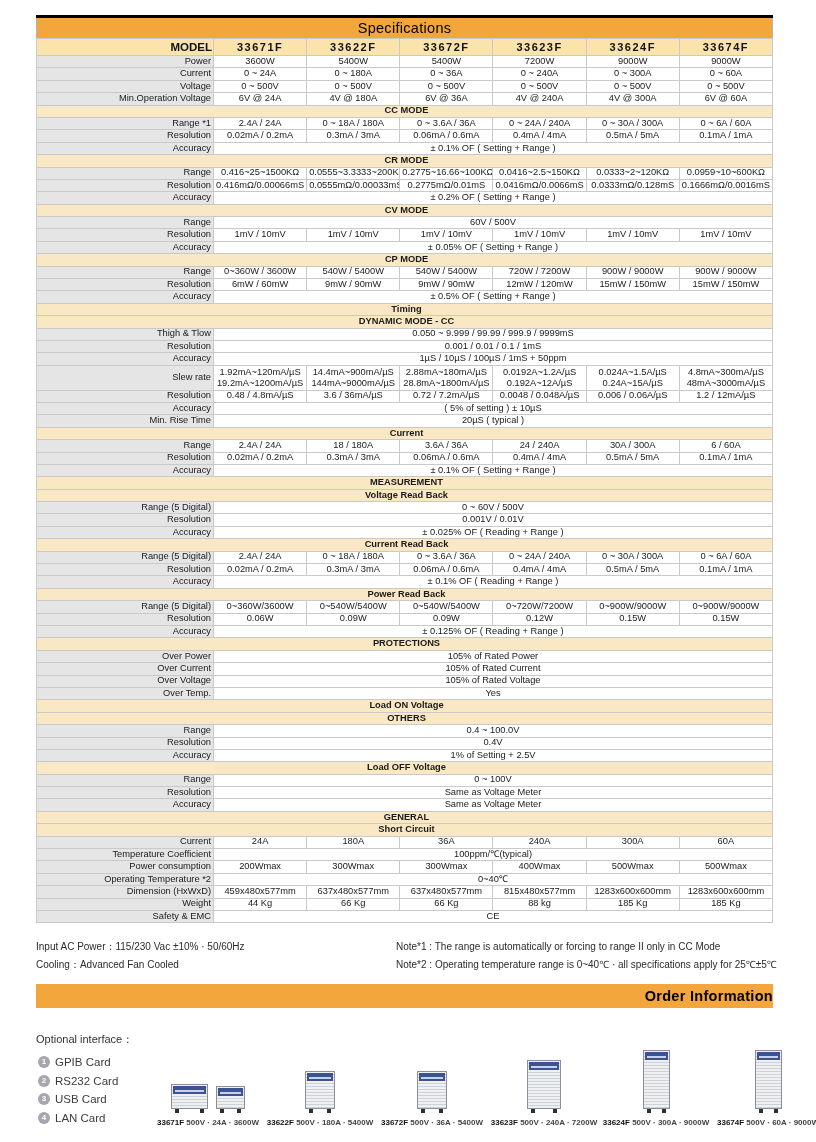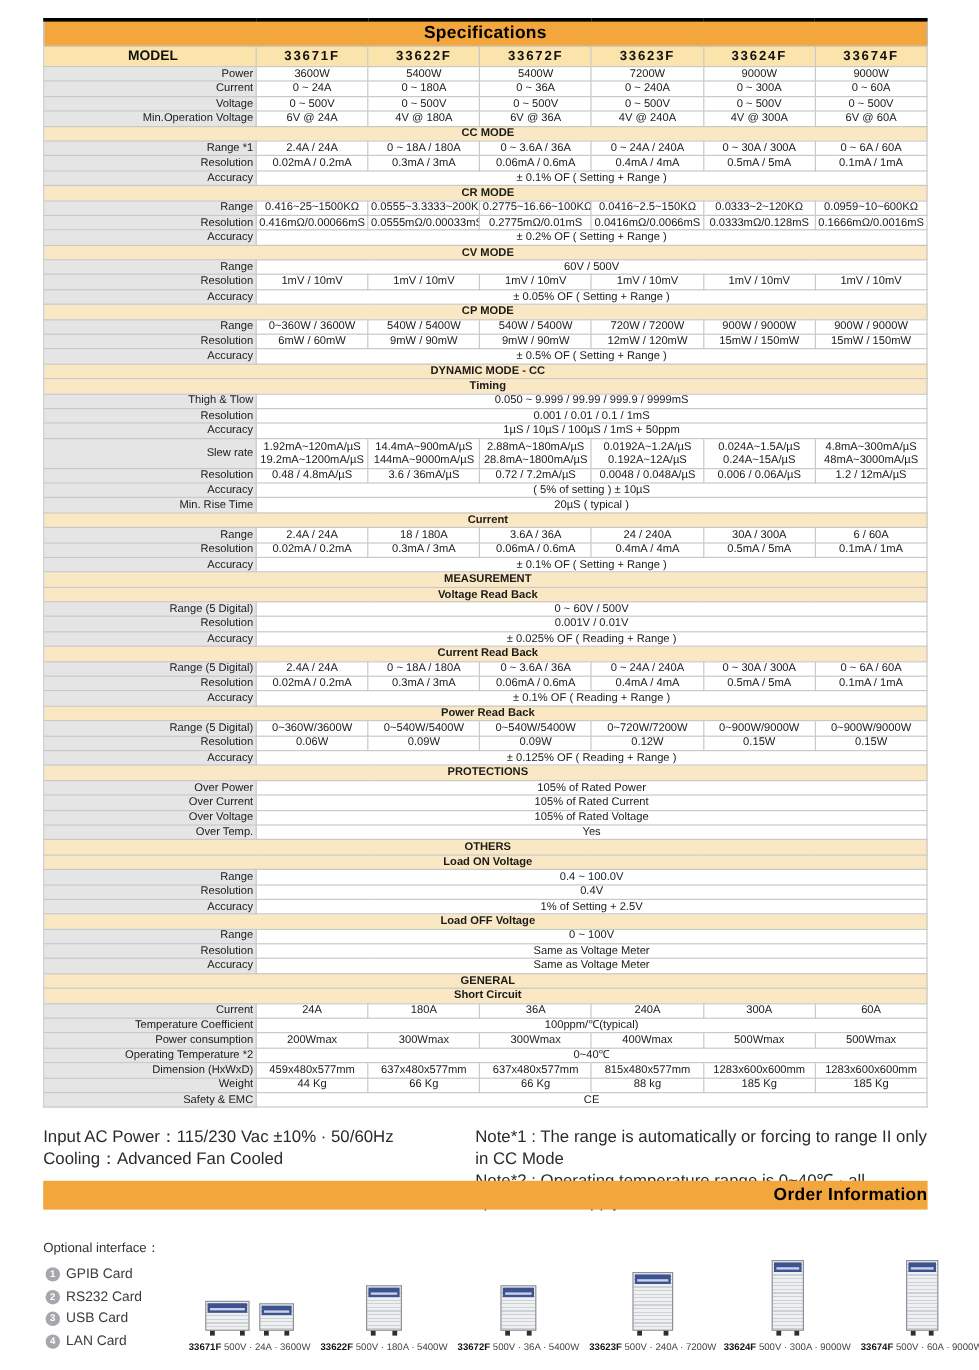--- a/index.html
+++ b/index.html
@@ -19,57 +19,57 @@
 
   
   .spec-wrap{position:absolute;left:36px;top:15px;width:737px;}
   table.spec-table{
     width:737px;border-collapse:collapse;table-layout:fixed;
     border:1px solid #b3b3b3;border-top:3px solid #000;
     font-size:9.3px;
   }
   th.title-band{
     background:var(--orange);height:22px;text-align:center;
-    font-size:14.5px;font-weight:bold;color:#000;letter-spacing:.3px;
+    font-size:14.5px;font-weight:normal;color:#000;letter-spacing:.3px;
   }
   tr.model-row th{
     background:var(--tan);height:17px;border:1px solid var(--line);
     font-weight:bold;color:#111;
   }
-  th.model-label{text-align:center;padding-left:6px;font-size:11.5px;}
+  th.model-label{text-align:right;padding-left:6px;font-size:11.5px;}
   th.model-name{text-align:center;font-size:11px;letter-spacing:1.5px;}
   td{border:1px solid var(--line);height:12.4px;padding:0 2px;line-height:1.05;vertical-align:middle;}
   td.lbl{background:var(--gray);text-align:right;padding-left:18px;}
   td.val{background:#fff;text-align:center;white-space:nowrap;overflow:hidden;}
   tr.sec td{background:var(--cream);font-weight:bold;text-align:center;padding-left:6px;}
   td.val2{line-height:11px;height:24.8px;}
 
   
-  .footnotes{position:absolute;left:36px;top:938px;width:744px;display:flex;font-size:14px;color:#2b2b2b;}
+  .footnotes{position:absolute;left:36px;top:938px;width:744px;display:flex;font-size:10px;color:#2b2b2b;}
   .fn-left{width:360px;line-height:18px;}
   .fn-right{flex:1;line-height:18px;}
 
   
   .order-band{
     position:absolute;left:36px;top:984px;width:737px;height:24px;
     background:var(--orange);text-align:right;font-size:14.5px;font-weight:bold;
     color:#000;line-height:24px;letter-spacing:.3px;
   }
   .order-content{position:absolute;left:36px;top:1030px;width:764px;display:flex;}
   .optional{width:112px;flex:none;}
   .optional-label{font-size:11px;color:#333;margin:2px 0 6px 0;white-space:nowrap;}
   ul.card-list{list-style:none;margin:0;padding:0 0 0 2px;}
   ul.card-list li{display:flex;align-items:center;gap:5px;height:18.5px;font-size:11.5px;color:#3c3c3c;white-space:nowrap;}
   .num-circle{
     flex:none;width:12px;height:12px;border-radius:50%;background:#a6a6ac;
     color:#fff;font-size:8px;font-weight:bold;text-align:center;line-height:12px;
   }
   
   .products{flex:1;display:flex;align-items:flex-end;justify-content:space-between;padding:0 6px 0 4px;}
-  .prod{display:flex;flex-direction:column;align-items:center;width:112px;}
+  .prod{display:flex;flex-direction:column;align-items:center;width:112px;font-weight:bold;}
   .cab-row{display:flex;align-items:flex-end;gap:8px;}
   .cab{
     position:relative;border:1px solid #8e8e98;
     background:repeating-linear-gradient(180deg,#eef0f2 0 2px,#cdd0d5 2px 3px);
     margin-bottom:5px;
   }
   .cab-top{position:absolute;top:1px;left:1px;right:1px;height:8px;background:#3d5390;}
   .cab-top::after{content:"";position:absolute;left:2px;top:4px;right:2px;height:2px;background:#c7d2ea;}
   .foot{position:absolute;bottom:-5px;width:4px;height:4px;background:#2e2e2e;}
   .foot.l{left:3px;} .foot.r{right:3px;}
@@ -236,24 +236,24 @@
             <td class="val">9mW / 90mW</td>
             <td class="val">12mW / 120mW</td>
             <td class="val">15mW / 150mW</td>
             <td class="val">15mW / 150mW</td>
           </tr>
           <tr>
             <td class="lbl">Accuracy</td>
             <td class="val" colspan="6">± 0.5% OF ( Setting + Range )</td>
           </tr>
           <tr class="sec">
+            <td colspan="7">Timing</td>
+          </tr>
+          <tr class="sec">
             <td colspan="7">DYNAMIC MODE - CC</td>
-          </tr>
-          <tr class="sec">
-            <td colspan="7">Timing</td>
           </tr>
           <tr>
             <td class="lbl">Thigh &amp; Tlow</td>
             <td class="val" colspan="6">0.050 ~ 9.999 / 99.99 / 999.9 / 9999mS</td>
           </tr>
           <tr>
             <td class="lbl">Resolution</td>
             <td class="val" colspan="6">0.001 / 0.01 / 0.1 / 1mS</td>
           </tr>
           <tr>
@@ -392,24 +392,24 @@
           </tr>
           <tr>
             <td class="lbl">Over Voltage</td>
             <td class="val" colspan="6">105% of Rated Voltage</td>
           </tr>
           <tr>
             <td class="lbl">Over Temp.</td>
             <td class="val" colspan="6">Yes</td>
           </tr>
           <tr class="sec">
+            <td colspan="7">Load ON Voltage</td>
+          </tr>
+          <tr class="sec">
             <td colspan="7">OTHERS</td>
-          </tr>
-          <tr class="sec">
-            <td colspan="7">Load ON Voltage</td>
           </tr>
           <tr>
             <td class="lbl">Range</td>
             <td class="val" colspan="6">0.4 ~ 100.0V</td>
           </tr>
           <tr>
             <td class="lbl">Resolution</td>
             <td class="val" colspan="6">0.4V</td>
           </tr>
           <tr>

